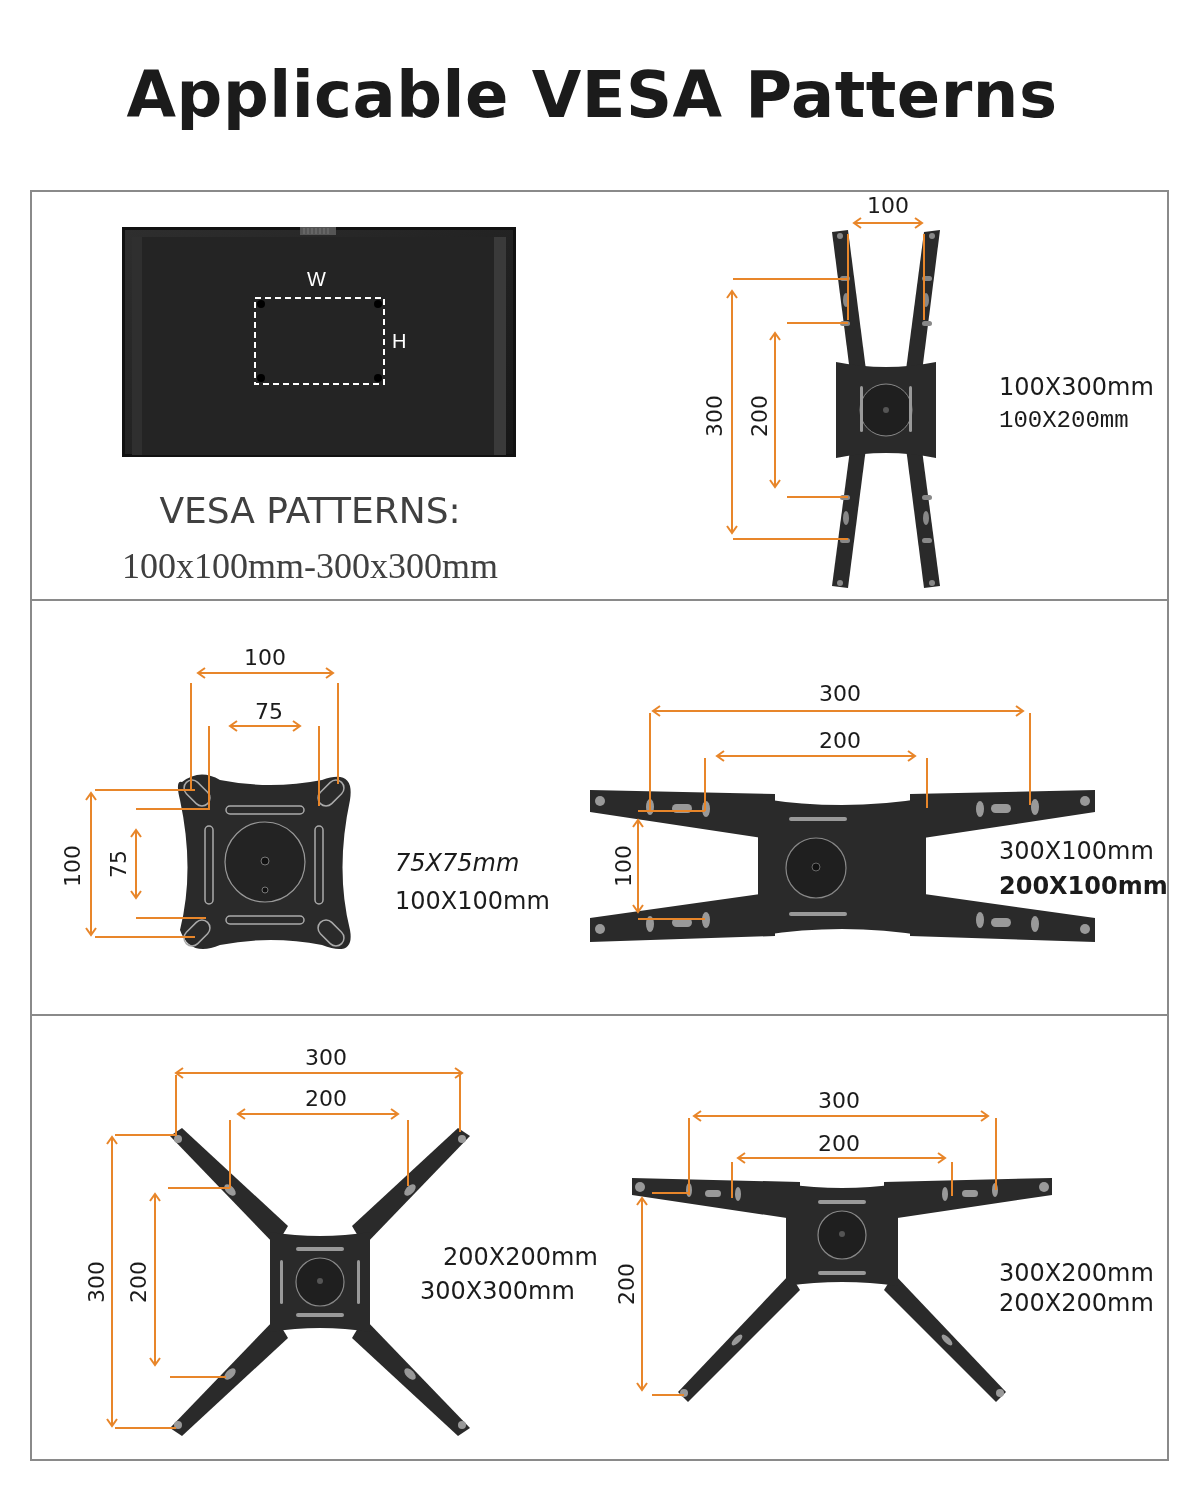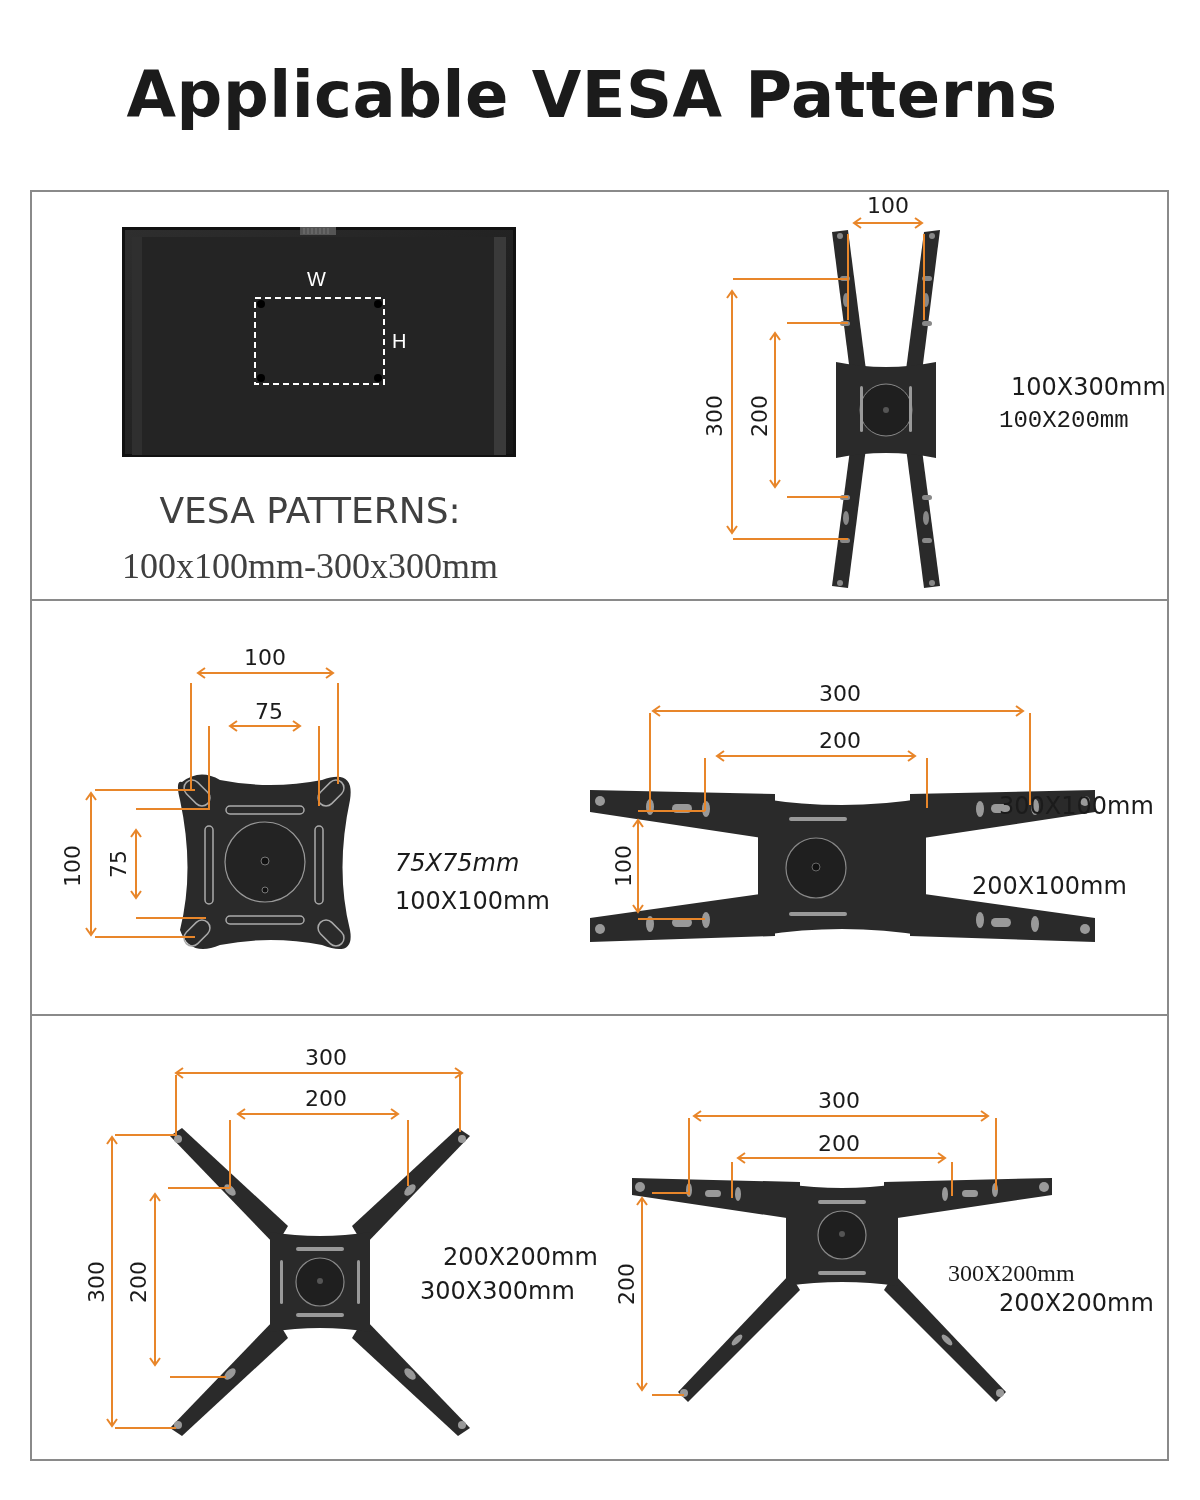--- a/index.html
+++ b/index.html
@@ -103,21 +103,21 @@
         <polyline points="37,336 42,343 47,336"></polyline>
       <line x1="85" y1="143" x2="85" y2="297"></line>
       <polyline points="80,150 85,143 90,150"></polyline>
         <polyline points="80,290 85,297 90,290"></polyline>
     </g>
     <text x="198" y="23" text-anchor="middle" font-size="22" fill="#1b1b1b">100</text>
     <text transform="translate(32,226) rotate(-90)" text-anchor="middle" font-size="22" fill="#1b1b1b">300</text>
     <text transform="translate(77,226) rotate(-90)" text-anchor="middle" font-size="22" fill="#1b1b1b">200</text>
   </svg>
 </div>
-<div class="label" style="left:999px;top:370px;margin-left:12px;">100X300mm</div>
+<div class="label" style="left:999px;top:370px;">100X300mm</div>
 <div class="label" style="left:999px;top:404px;font-family:Liberation Mono, monospace;">100X200mm</div>
 
 <div class="panel" style="left:50px;top:640px;width:320px;height:320px;">
   <svg width="320" height="320" viewBox="0 0 320 320">
     <path d="M132,142 Q150,128 170,140 Q220,150 272,140 Q305,128 300,160 Q285,230 300,290 Q305,318 272,305 Q220,295 170,305 Q140,318 130,290 Q145,230 130,160 Q125,140 132,142 Z" fill="#2a2a2a"></path>
     <circle cx="215" cy="222" r="40" fill="#232323" stroke="#999" stroke-width="1.2"></circle>
     <circle cx="215" cy="221" r="4" fill="#111" stroke="#777"></circle>
     <circle cx="215" cy="250" r="3" fill="#111" stroke="#777"></circle>
     <g fill="none" stroke="#aaa" stroke-width="1.5">
       <rect x="176" y="166" width="78" height="8" rx="4"></rect>
@@ -204,22 +204,22 @@
       <line x1="58" y1="239" x2="125" y2="239"></line>
       <line x1="58" y1="140" x2="58" y2="232"></line>
       <polyline points="53,147 58,140 63,147"></polyline>
         <polyline points="53,225 58,232 63,225"></polyline>
     </g>
     <text x="260" y="21" text-anchor="middle" font-size="22" fill="#1b1b1b">300</text>
     <text x="260" y="68" text-anchor="middle" font-size="22" fill="#1b1b1b">200</text>
     <text transform="translate(51,186) rotate(-90)" text-anchor="middle" font-size="22" fill="#1b1b1b">100</text>
   </svg>
 </div>
-<div class="label" style="left:999px;top:789px;">300X100mm</div>
-<div class="label" style="left:972px;top:869px;">200X100mm</div>
+<div class="label" style="left:999px;top:834px;">300X100mm</div>
+<div class="label" style="left:999px;top:869px;font-weight:bold;">200X100mm</div>
 
 <div class="panel" style="left:70px;top:1040px;width:420px;height:410px;">
   <svg width="420" height="410" viewBox="0 0 420 410">
     <polygon points="100,96 112,88 218,186 206,206" fill="#2a2a2a"></polygon>
     <polygon points="400,96 388,88 282,186 294,206" fill="#2a2a2a"></polygon>
     <polygon points="100,388 112,396 218,298 206,278" fill="#2a2a2a"></polygon>
     <polygon points="400,388 388,396 282,298 294,278" fill="#2a2a2a"></polygon>
     <path d="M200,192 Q250,200 300,192 L300,292 Q250,284 200,292 Z" fill="#2a2a2a"></path>
     <circle cx="250" cy="242" r="24" fill="#1f1f1f" stroke="#888" stroke-width="1.2"></circle>
     <circle cx="250" cy="241" r="3" fill="#555"></circle>
@@ -308,14 +308,14 @@
       <line x1="42" y1="315" x2="74" y2="315"></line>
       <line x1="32" y1="118" x2="32" y2="310"></line>
       <polyline points="27,125 32,118 37,125"></polyline>
         <polyline points="27,303 32,310 37,303"></polyline>
     </g>
     <text x="229" y="28" text-anchor="middle" font-size="22" fill="#1b1b1b">300</text>
     <text x="229" y="71" text-anchor="middle" font-size="22" fill="#1b1b1b">200</text>
     <text transform="translate(24,204) rotate(-90)" text-anchor="middle" font-size="22" fill="#1b1b1b">200</text>
   </svg>
 </div>
-<div class="label" style="left:948px;top:1256px;font-family:Liberation Serif, serif;">300X200mm</div>
+<div class="label" style="left:999px;top:1256px;">300X200mm</div>
 <div class="label" style="left:999px;top:1286px;">200X200mm</div>
 
 </body></html>

